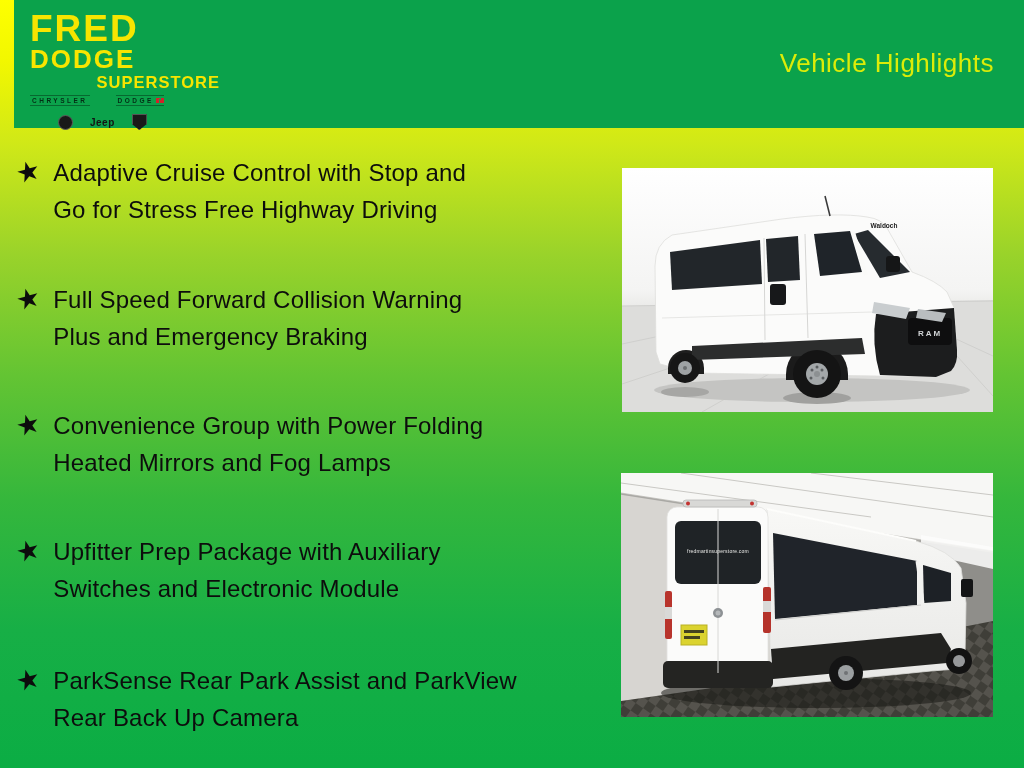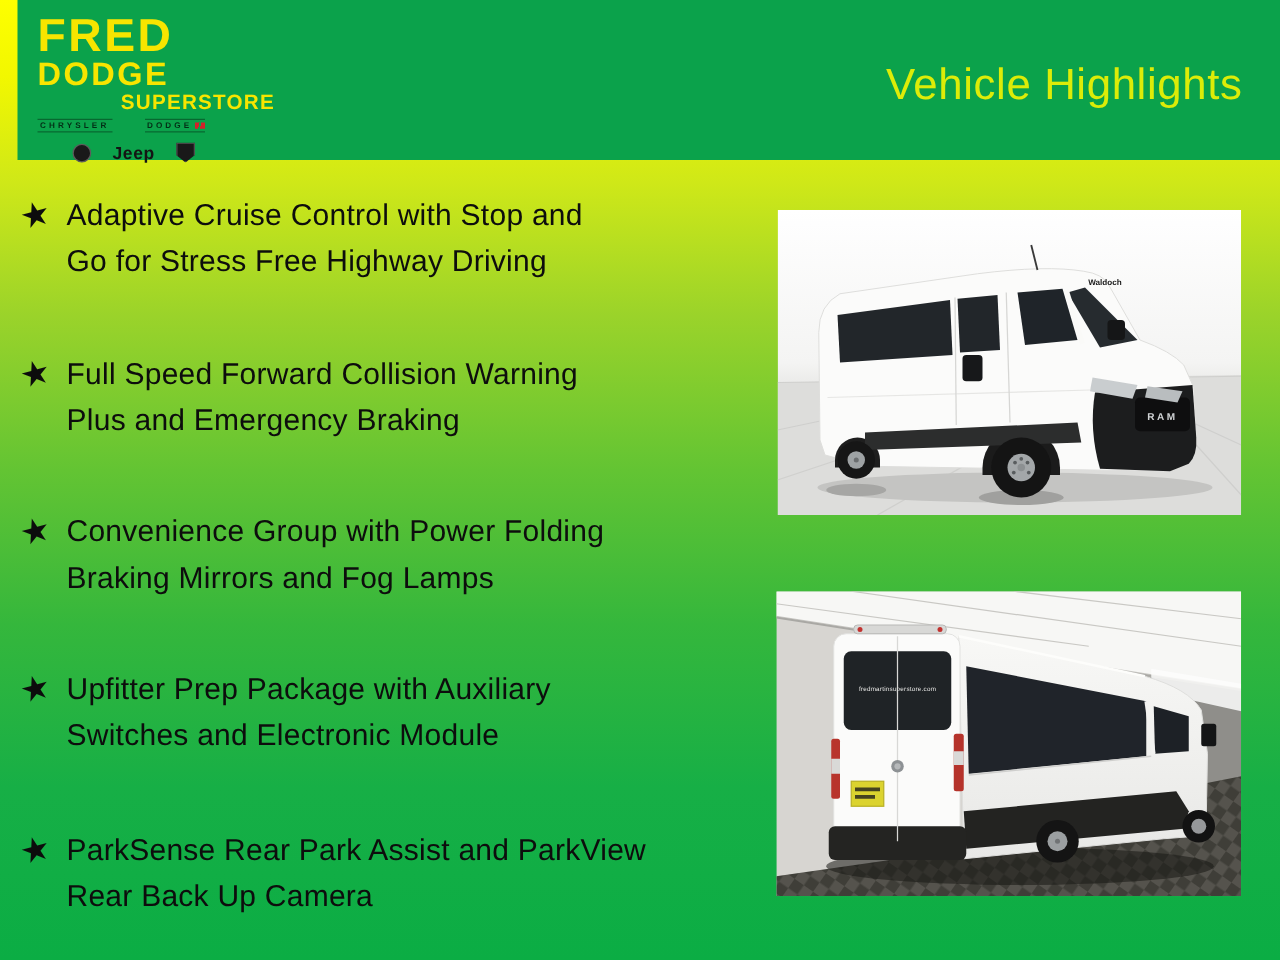--- a/index.html
+++ b/index.html
@@ -16,24 +16,24 @@
   .logo-l2{font-size:26px;font-weight:800;letter-spacing:2px;line-height:26px;}
   .logo-l3{font-size:16.5px;font-weight:800;letter-spacing:1px;line-height:20px;text-align:right;}
   .brand-wordmarks{display:flex;gap:26px;margin-top:3px;align-items:center;}
   .wordmark{font-size:6.5px;font-weight:700;letter-spacing:2.5px;color:rgba(0,0,0,0.72);
     border-top:1px solid rgba(0,0,0,0.35);border-bottom:1px solid rgba(0,0,0,0.35);padding:1px 2px;}
   .wordmark.dodge{position:relative;padding-right:10px;}
   .dodge-stripes{position:absolute;right:0;top:2px;width:8px;height:5px;
     background:linear-gradient(105deg,#d2232a 0 40%,transparent 40% 55%,#d2232a 55% 100%);}
   .brand-badges{display:flex;gap:17px;margin-top:8px;align-items:center;margin-left:28px;}
   .fiat-dot{width:13px;height:13px;border-radius:50%;background:#191919;border:1.5px solid #5c5c5c;}
-  .jeep-word{font-size:14px;font-weight:800;color:#141414;letter-spacing:0.5px;}
+  .jeep-word{font-size:10px;font-weight:800;color:#141414;letter-spacing:0.5px;}
   .ram-shield{width:13px;height:14px;background:#191919;border:1px solid #555;
     clip-path:polygon(0 0,100% 0,100% 62%,50% 100%,0 62%);}
-  .title{position:absolute;right:44px;top:48px;font-size:35px;font-weight:500;
+  .title{position:absolute;right:44px;top:48px;font-size:26px;font-weight:500;
     color:#dcec08;letter-spacing:0.5px;}
   
   .highlight{position:absolute;left:16px;display:flex;align-items:flex-start;}
   .star{font-size:27px;line-height:32px;color:#0c0c0c;transform:rotate(-15deg);
     display:inline-block;margin-right:13px;margin-top:2px;}
   .lines{font-size:24px;line-height:37px;color:#0d0d0d;letter-spacing:0.2px;}
   
   .photo{position:absolute;overflow:hidden;}
   .photo-front{left:622px;top:168px;width:371px;height:244px;}
   .photo-rear{left:621px;top:473px;width:372px;height:244px;}
@@ -73,21 +73,21 @@
     <span class="star">★</span>
     <span class="lines">
       <span>Full Speed Forward Collision Warning</span><br>
       <span>Plus and Emergency Braking</span>
     </span>
   </div>
   <div class="highlight" style="top:407px;">
     <span class="star">★</span>
     <span class="lines">
       <span>Convenience Group with Power Folding</span><br>
-      <span>Braking Mirrors and Fog Lamps</span>
+      <span>Heated Mirrors and Fog Lamps</span>
     </span>
   </div>
   <div class="highlight" style="top:533px;">
     <span class="star">★</span>
     <span class="lines">
       <span>Upfitter Prep Package with Auxiliary</span><br>
       <span>Switches and Electronic Module</span>
     </span>
   </div>
   <div class="highlight" style="top:662px;">

